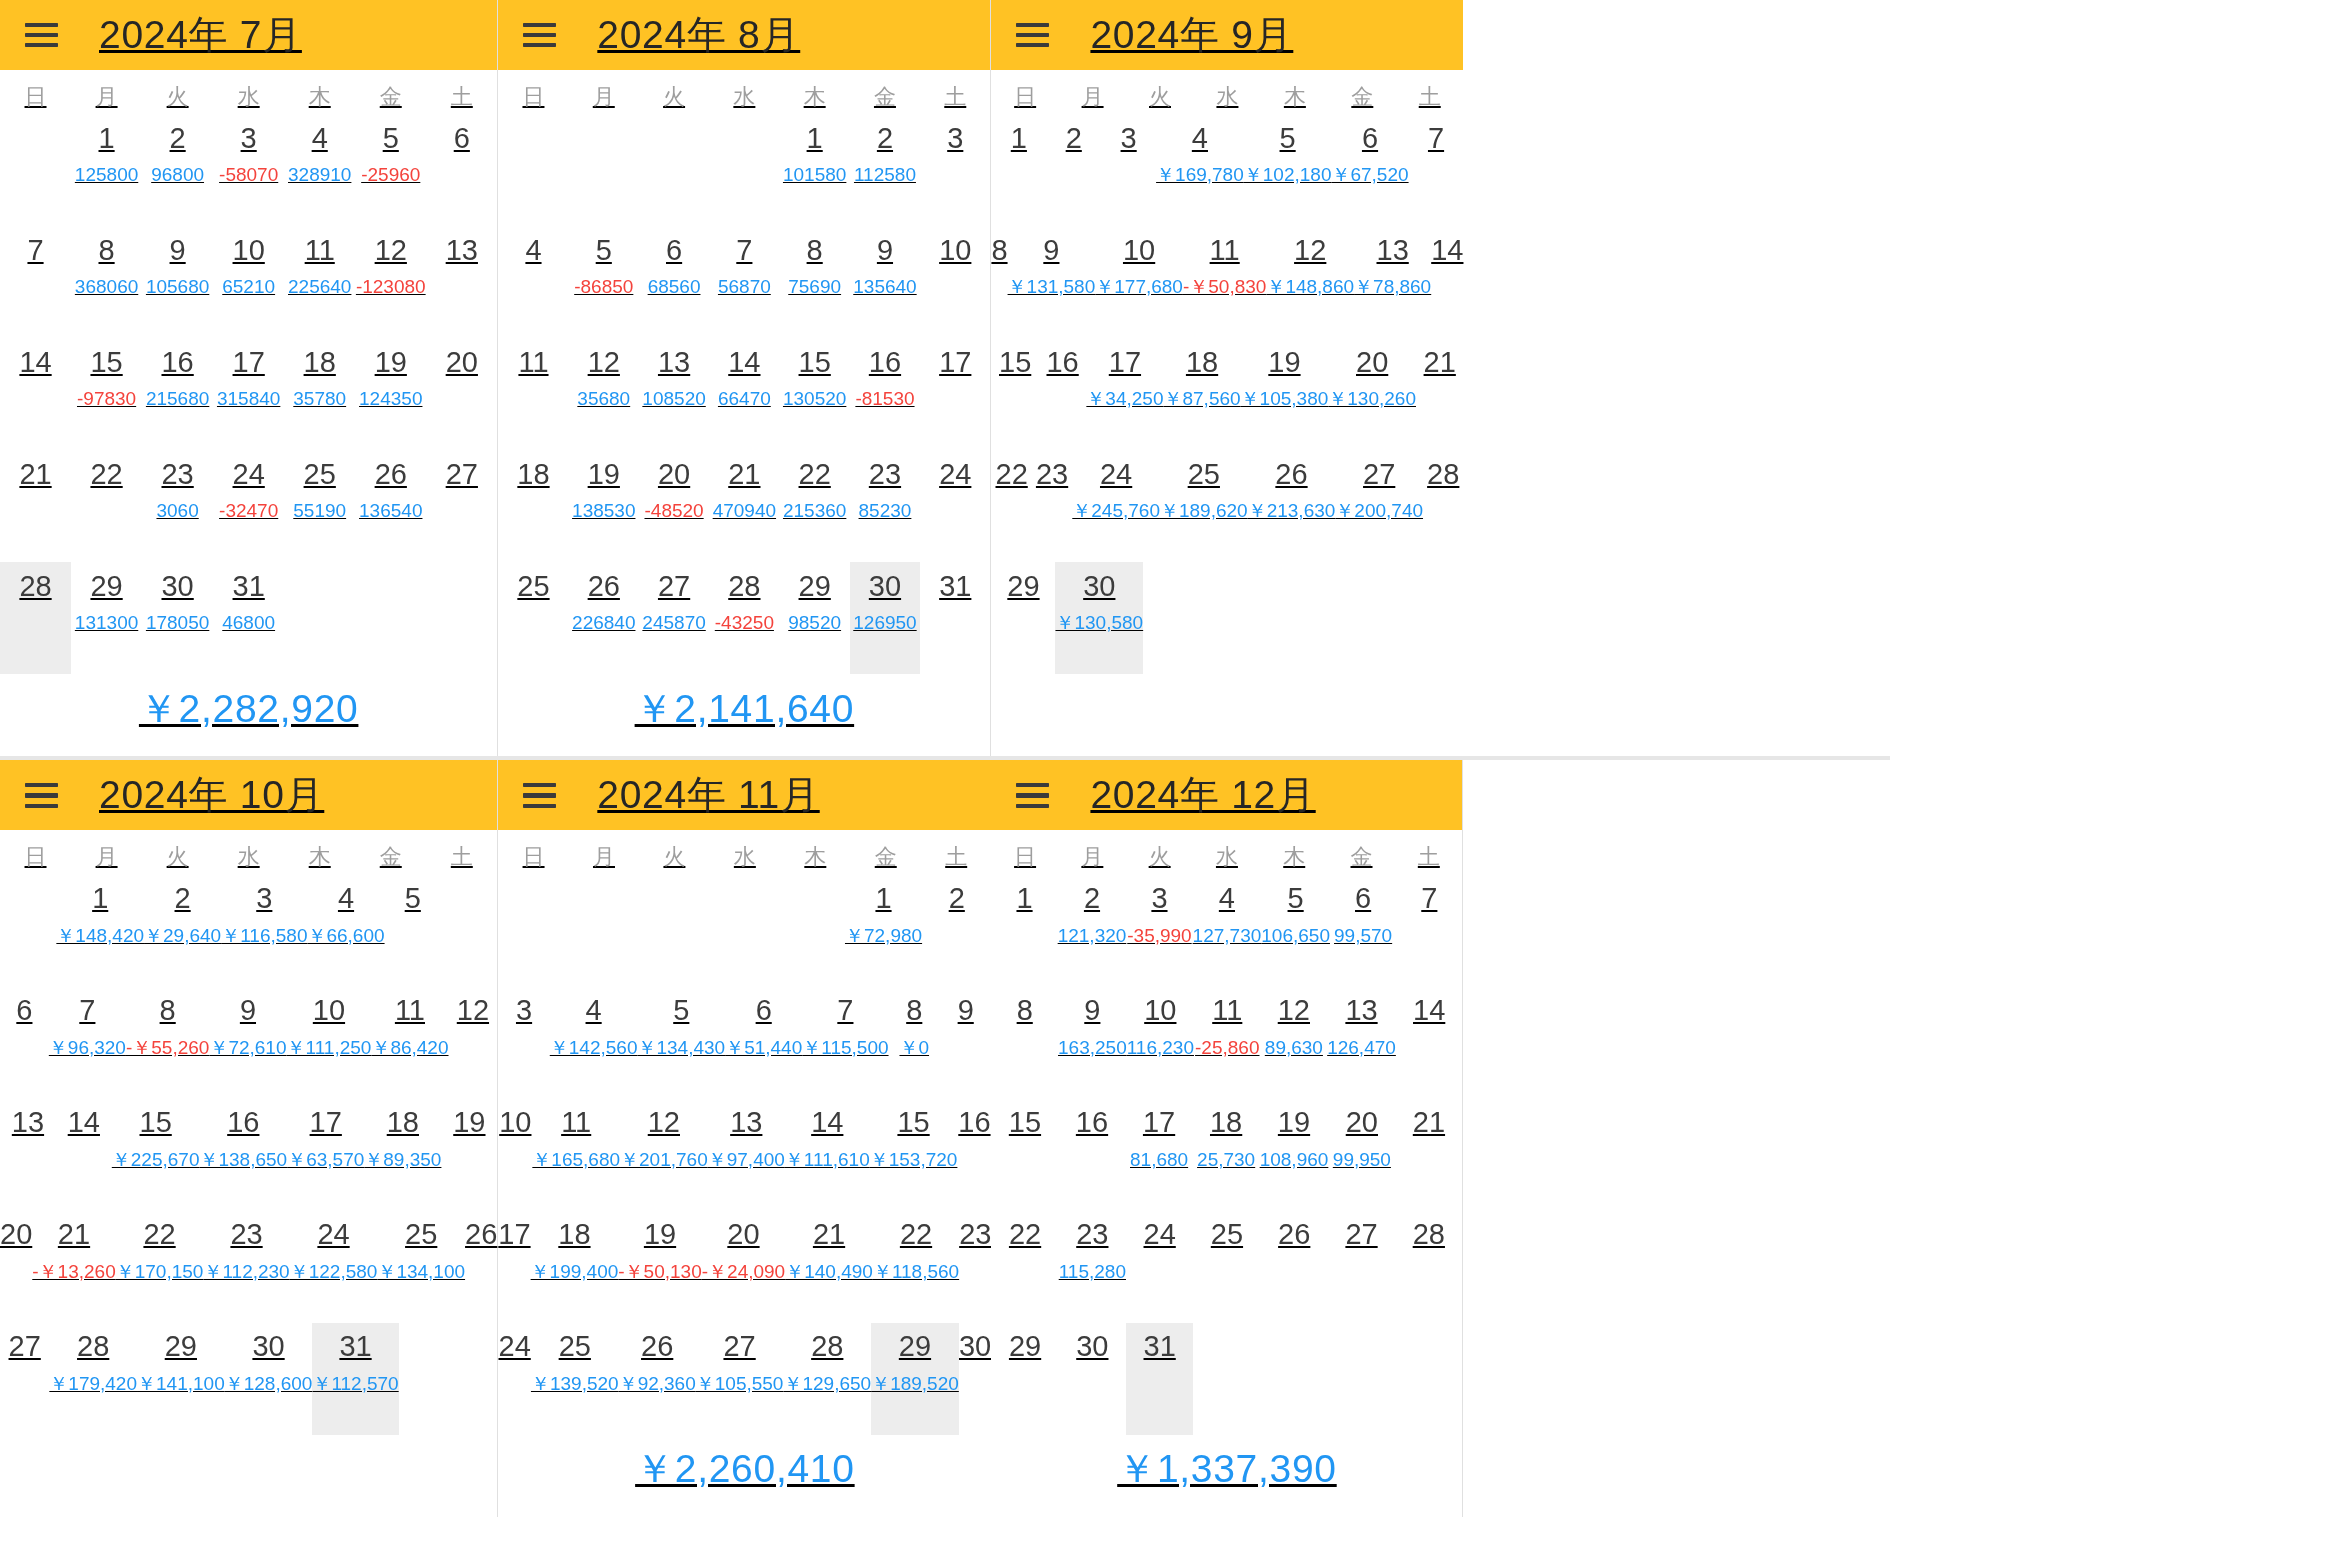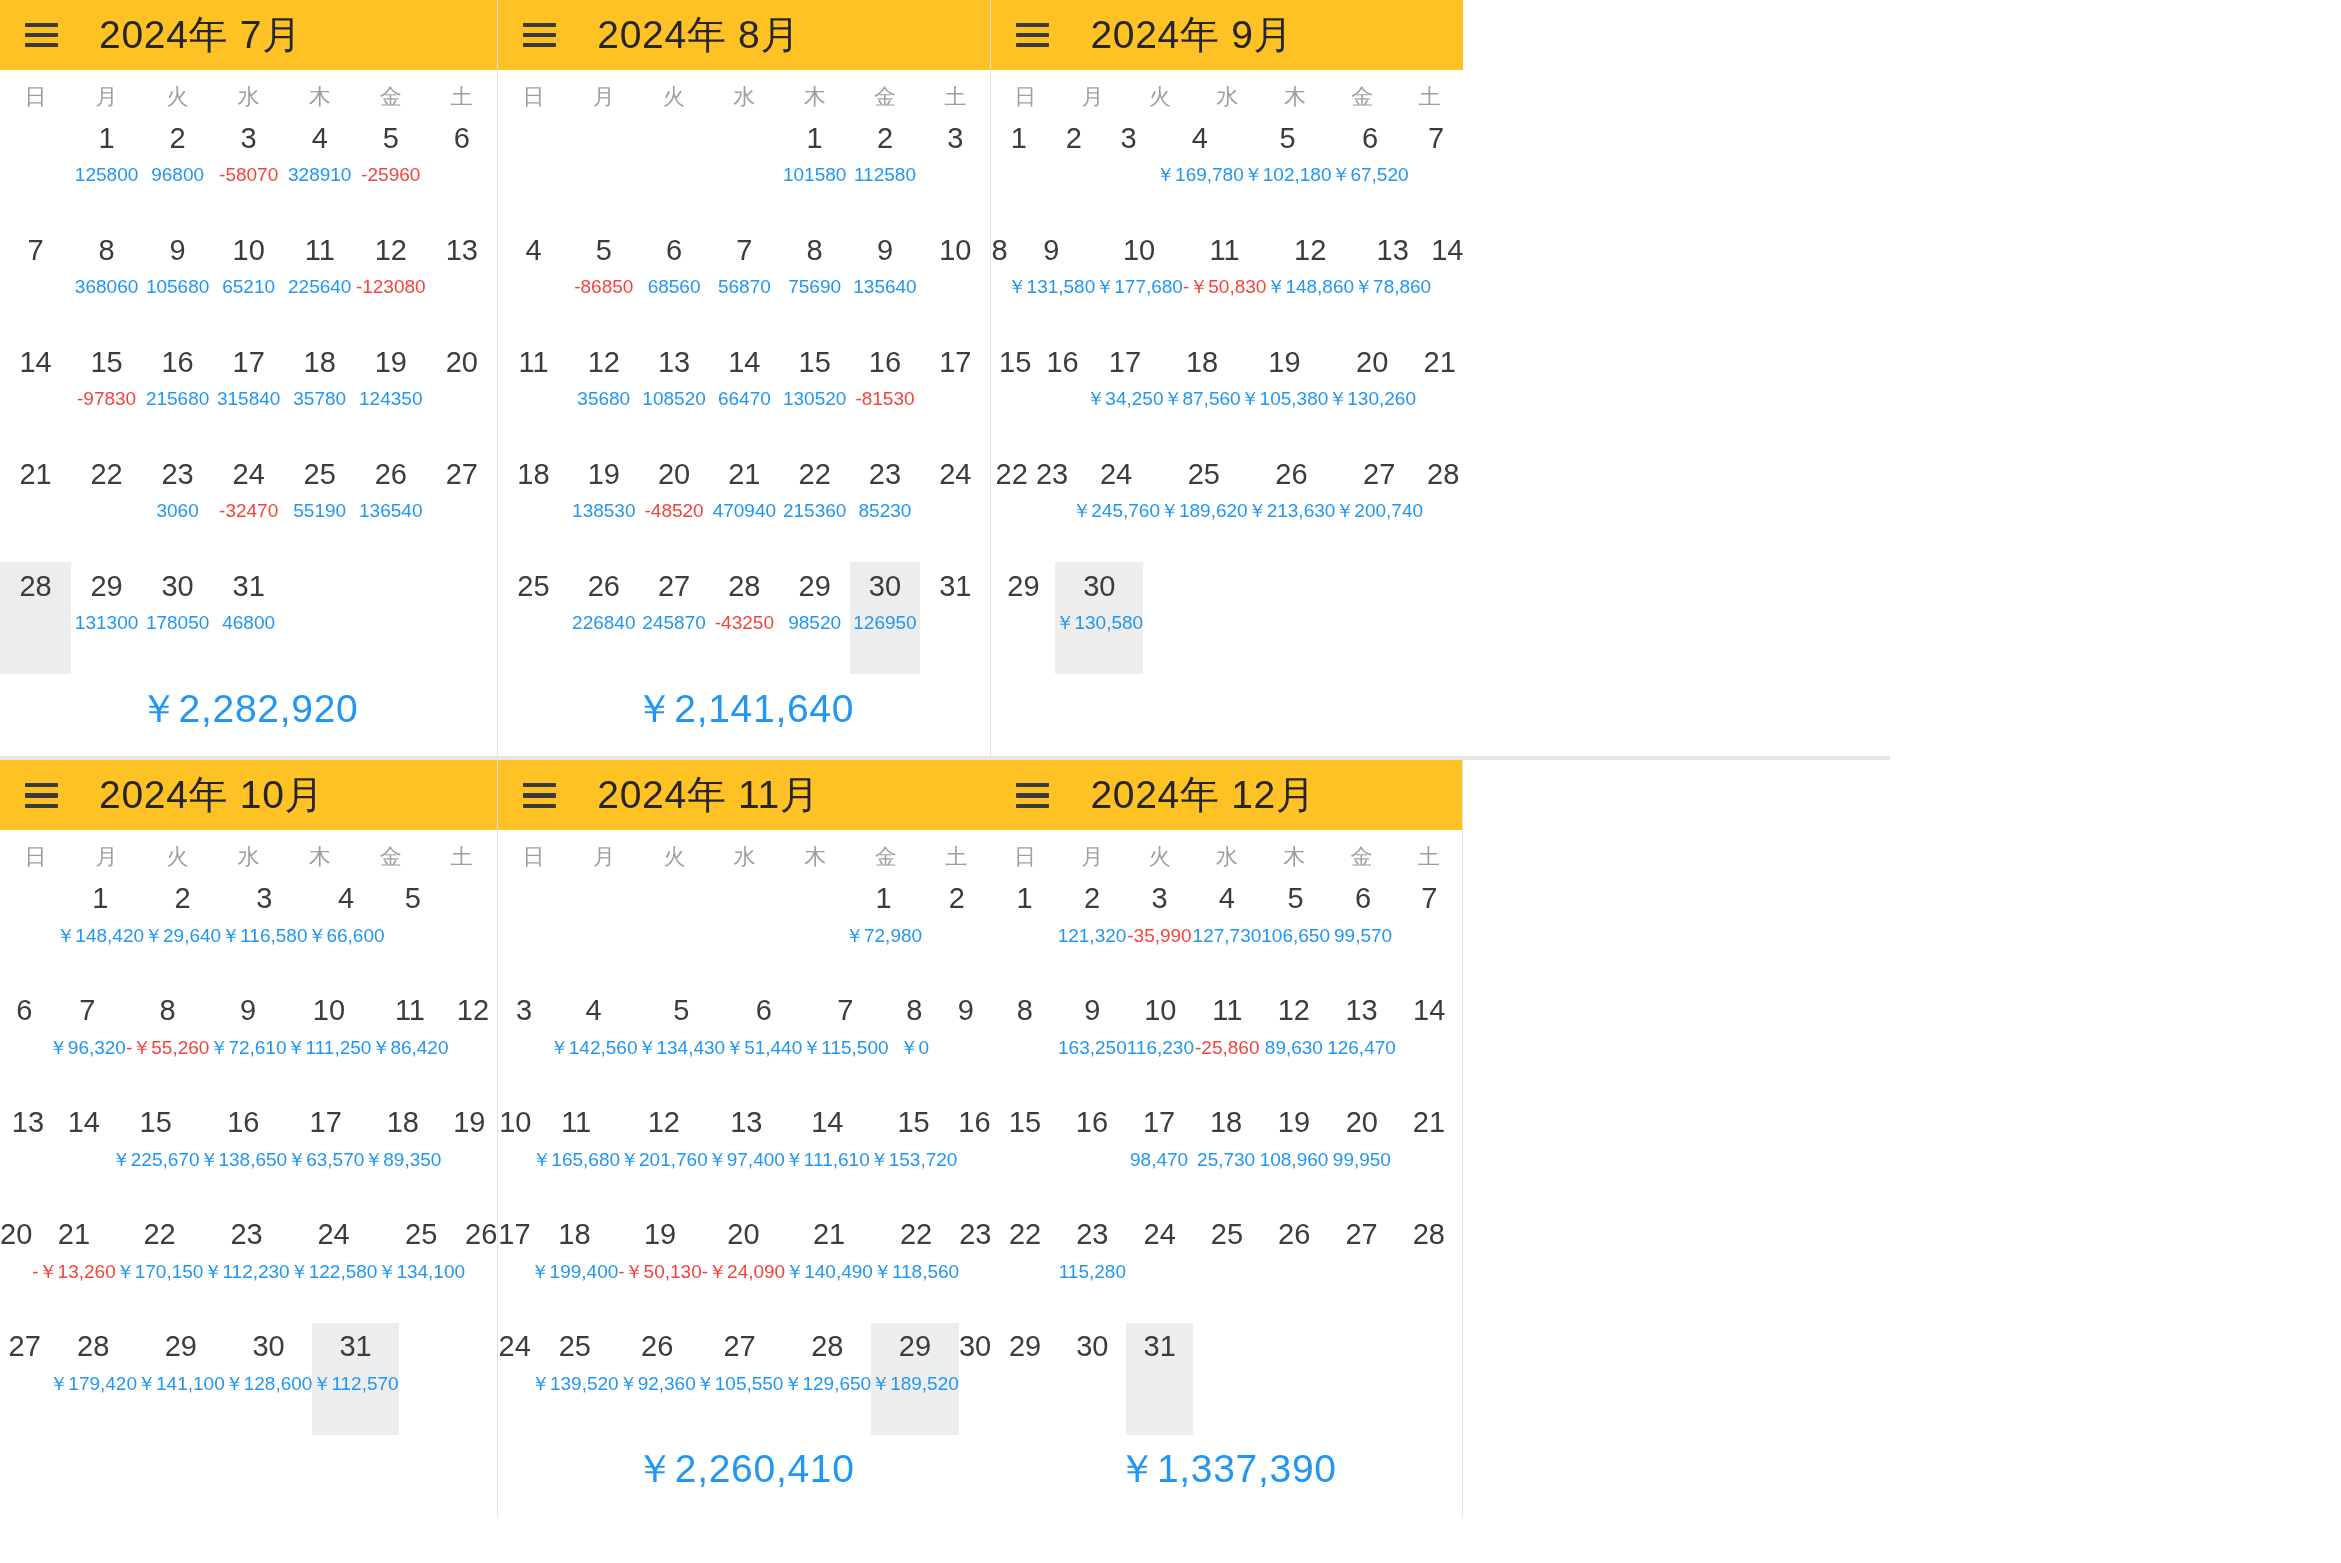--- a/index.html
+++ b/index.html
@@ -6,20 +6,21 @@
   html, body {
     margin: 0; padding: 0;
     width: 2342px; height: 1563px;
     background: #ffffff;
     font-family: "Liberation Sans", sans-serif;
   }
   .grid {
     display: grid;
     grid-template-columns: 1fr 1fr 1fr 1fr 1fr;
     width: 1890px;
+    text-decoration: underline;
   }
   .month {
     position: relative;
     border-right: 1.5px solid #e0e0e0;
     background: #fff;
   }
   .month:nth-child(3n) { border-right: none; }
   .row-sep { height: 4.4px; background: #e6e6e6; grid-column: 1 / -1; }
 
   .m-header {
@@ -958,21 +959,21 @@
         </div>
         <div class="week">
           <div class="cell">
             <div class="daynum">15</div>
           </div>
           <div class="cell">
             <div class="daynum">16</div>
           </div>
           <div class="cell">
             <div class="daynum">17</div>
-            <div class="amt pos">98,470</div>
+            <div class="amt pos">81,680</div>
           </div>
           <div class="cell">
             <div class="daynum">18</div>
             <div class="amt pos">25,730</div>
           </div>
           <div class="cell">
             <div class="daynum">19</div>
             <div class="amt pos">108,960</div>
           </div>
           <div class="cell">

